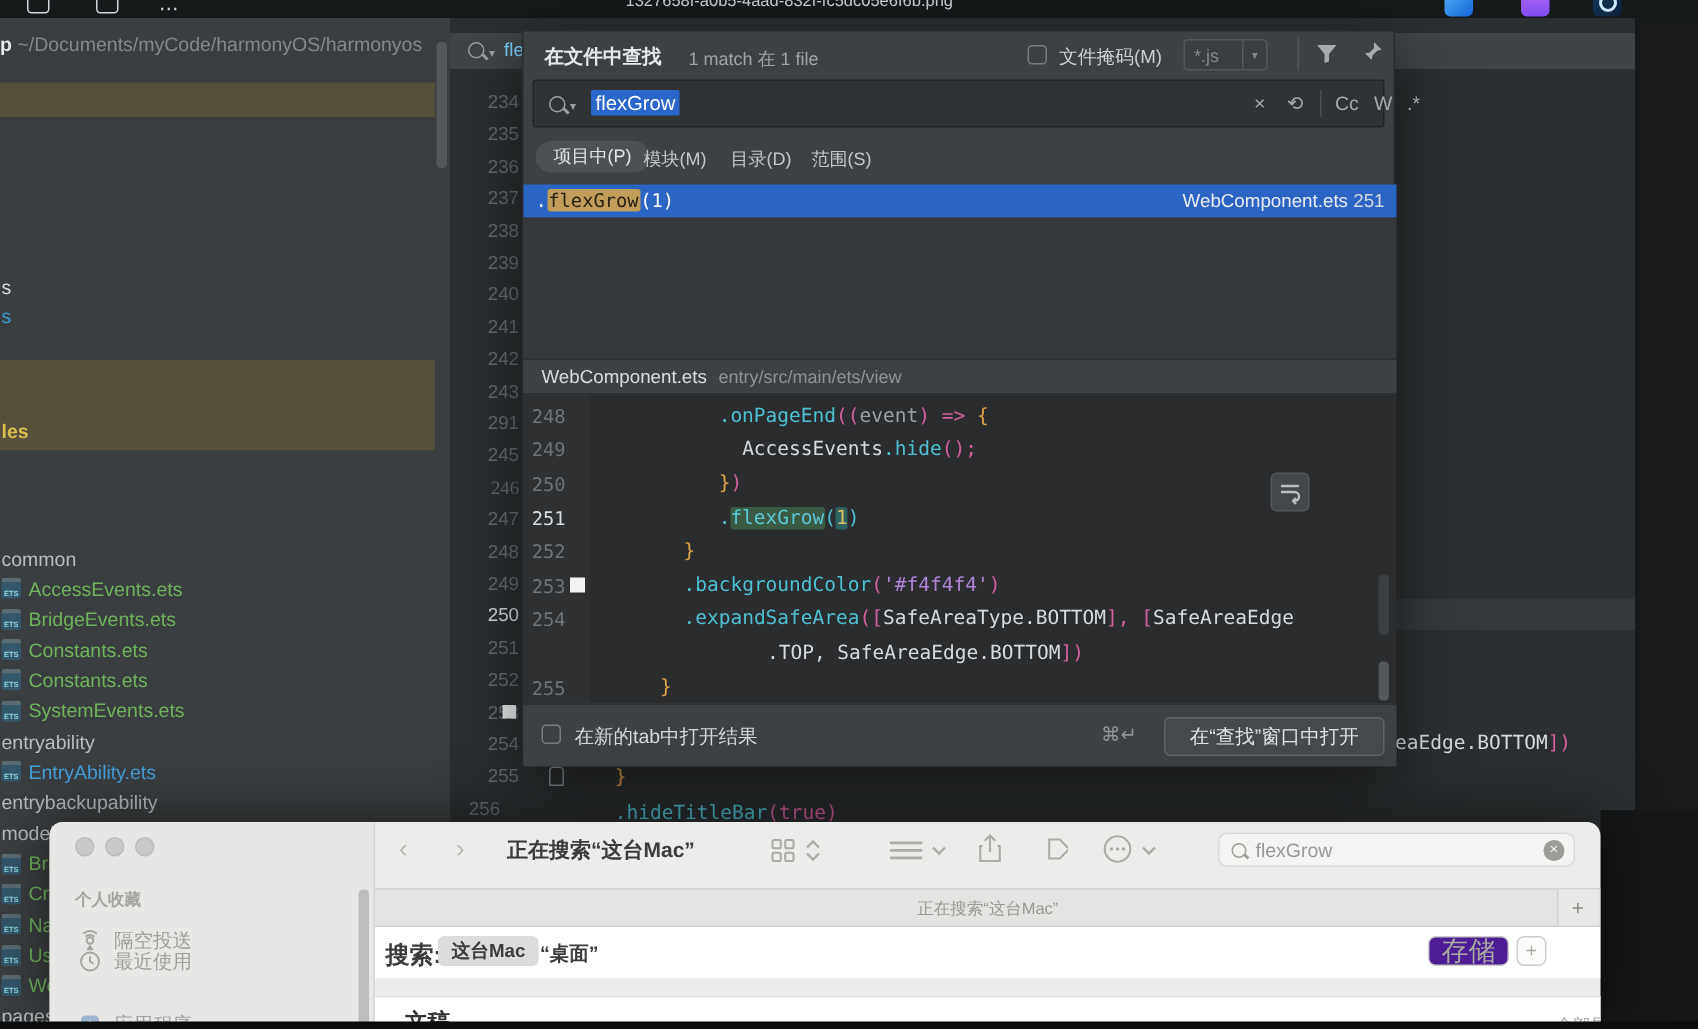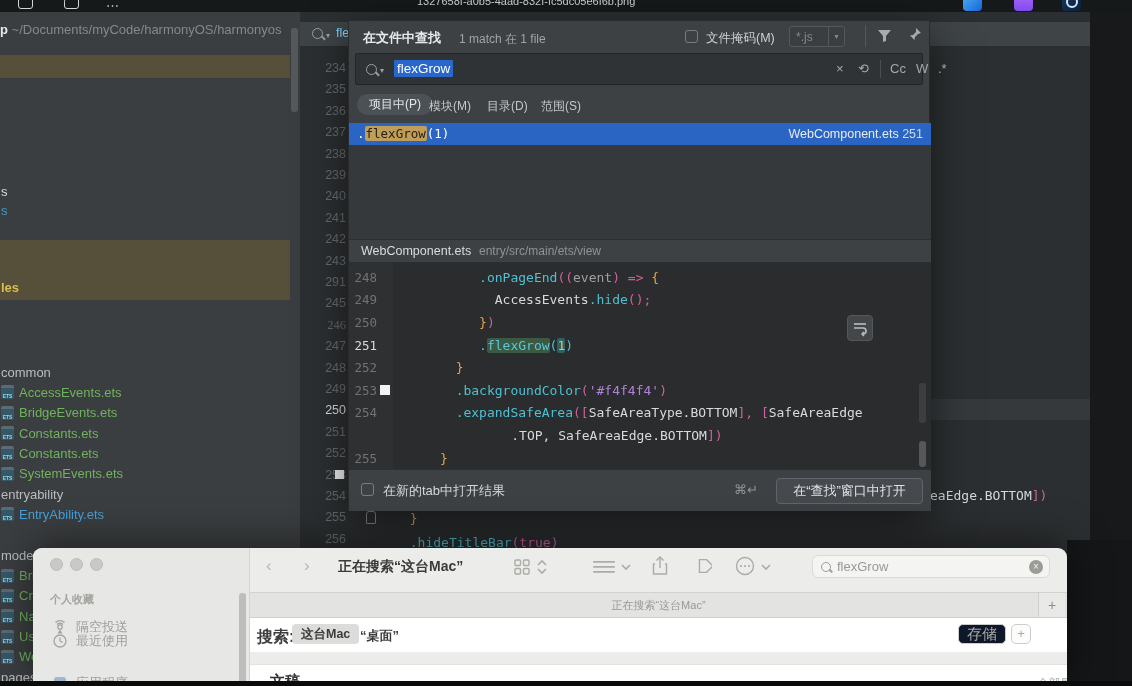--- a/index.html
+++ b/index.html
@@ -137,21 +137,21 @@
              border-top:1px solid #d2d2d0;border-bottom:1px solid #cfcfcd;box-sizing:border-box;}
   .fd-status .txt{position:absolute;left:0;right:0;top:5px;text-align:center;font-size:11px;color:#989894;}
   .fd-plus-box{position:absolute;right:2px;top:0px;width:26px;height:24px;border-left:1px solid #cfcfcd;
                color:#8c8c88;font-size:14px;text-align:center;line-height:24px;background:#e9e9e7;}
   .fd-criteria{position:absolute;left:217px;top:70px;width:817px;height:34px;background:#ffffff;}
   .crit-label{position:absolute;left:7px;top:9px;font-size:16px;font-weight:bold;color:#3c3c3c;}
   .crit-pill{position:absolute;left:42px;top:6px;height:20px;background:#dcdcda;border-radius:4px;
              font-size:12.5px;font-weight:bold;color:#3c3c3c;line-height:20px;padding:0 9px;}
   .crit-quote{position:absolute;left:110px;top:9px;font-size:13px;font-weight:bold;color:#3c3c3c;}
   .crit-save{position:absolute;right:61px;top:6px;height:20px;border:1px solid #ccccca;border-radius:5px;
-             color:#a9a9a5;font-size:15px;line-height:18px;padding:0 8px;box-sizing:border-box;background:#0f172a;}
+             color:#a9a9a5;font-size:18px;line-height:18px;padding:0 8px;box-sizing:border-box;background:#4c1d95;}
   .crit-add{position:absolute;right:36px;top:6px;width:20px;height:20px;border:1px solid #ccccca;border-radius:5px;
             color:#a9a9a5;font-size:13px;text-align:center;line-height:18px;box-sizing:border-box;background:#fcfcfa;}
   .fd-results{position:absolute;left:217px;top:116px;width:893px;height:34px;background:#ffffff;border-top:1px solid #e2e2e0;box-sizing:border-box;}
   .res-section{position:absolute;left:20px;top:7px;font-size:15px;font-weight:bold;color:#333333;}
   .res-showall{position:absolute;right:36px;top:11px;font-size:11.5px;color:#a7a7a3;}
   .fd-results-scroll{position:absolute;right:8px;top:4px;width:7px;height:30px;background:#c4c4c2;border-radius:3px;}
 
   .bottom-strip{position:absolute;left:0;top:681px;width:1132px;height:5px;background:#0a0b0b;z-index:30;}
 
   svg{display:block;}
@@ -195,21 +195,21 @@
         <div class="gutter-num" style="top: 324.2px;">247</div>
         <div class="gutter-num" style="top: 345.6px;">248</div>
         <div class="gutter-num" style="top: 367px;">249</div>
         <div class="gutter-num cur" style="top: 388.4px;">250</div>
         <div class="gutter-num" style="top: 409.8px;">251</div>
         <div class="gutter-num" style="top: 431.2px;">252</div>
         <div class="gutter-num" style="top: 452.6px;">253</div>
         <div class="gut-swatch" style="top: 457.6px;"></div>
         <div class="gutter-num" style="top: 474px;">254</div>
         <div class="gutter-num" style="top: 495.4px;">255</div>
-        <div class="gutter-num" style="top: 516.8px;">256</div>
+        <div class="gutter-num" style="top: 516.8px; text-align: center;">256</div>
       </div>
     <div class="lock-icon"></div>
     <div id="snippet-host" style="position:absolute;left:55px;top:0;">
         <div class="ed-line" style="left: 0px; top: 496px;"><span class="tk-yl">       }</span></div>
         <div class="ed-line" style="left: 0px; top: 520px;"><span class="tk-cy">       .hideTitleBar</span><span class="tk-pk">(true)</span></div>
       </div>
     <div class="ed-line" id="tail-line" style="left:630px;top:473px;"><span class="tk-w">eaEdge.BOTTOM</span><span class="tk-pk">])</span></div>
   </div>
   <div class="right-desktop"></div>
   <div class="corner-dark"></div>
@@ -247,20 +247,23 @@
         <div class="tree-item t-green" style="top: 451.75px;">
           <span class="ets-icon">ETS</span>
           <span>SystemEvents.ets</span>
         </div>
         <div class="tree-item t-label" style="top: 472.1px;">
           <span>entryability</span>
         </div>
         <div class="tree-item t-blue" style="top: 492.45px;">
           <span class="ets-icon">ETS</span>
           <span>EntryAbility.ets</span>
+        </div>
+        <div class="tree-item t-label" style="top: 512.8px;">
+          <span>entrybackupability</span>
         </div>
         <div class="tree-item t-label" style="top: 533.15px;">
           <span>model</span>
         </div>
         <div class="tree-item t-green" style="top: 553.5px;">
           <span class="ets-icon">ETS</span>
           <span>Bri</span>
         </div>
         <div class="tree-item t-green" style="top: 573.85px;">
           <span class="ets-icon">ETS</span>

